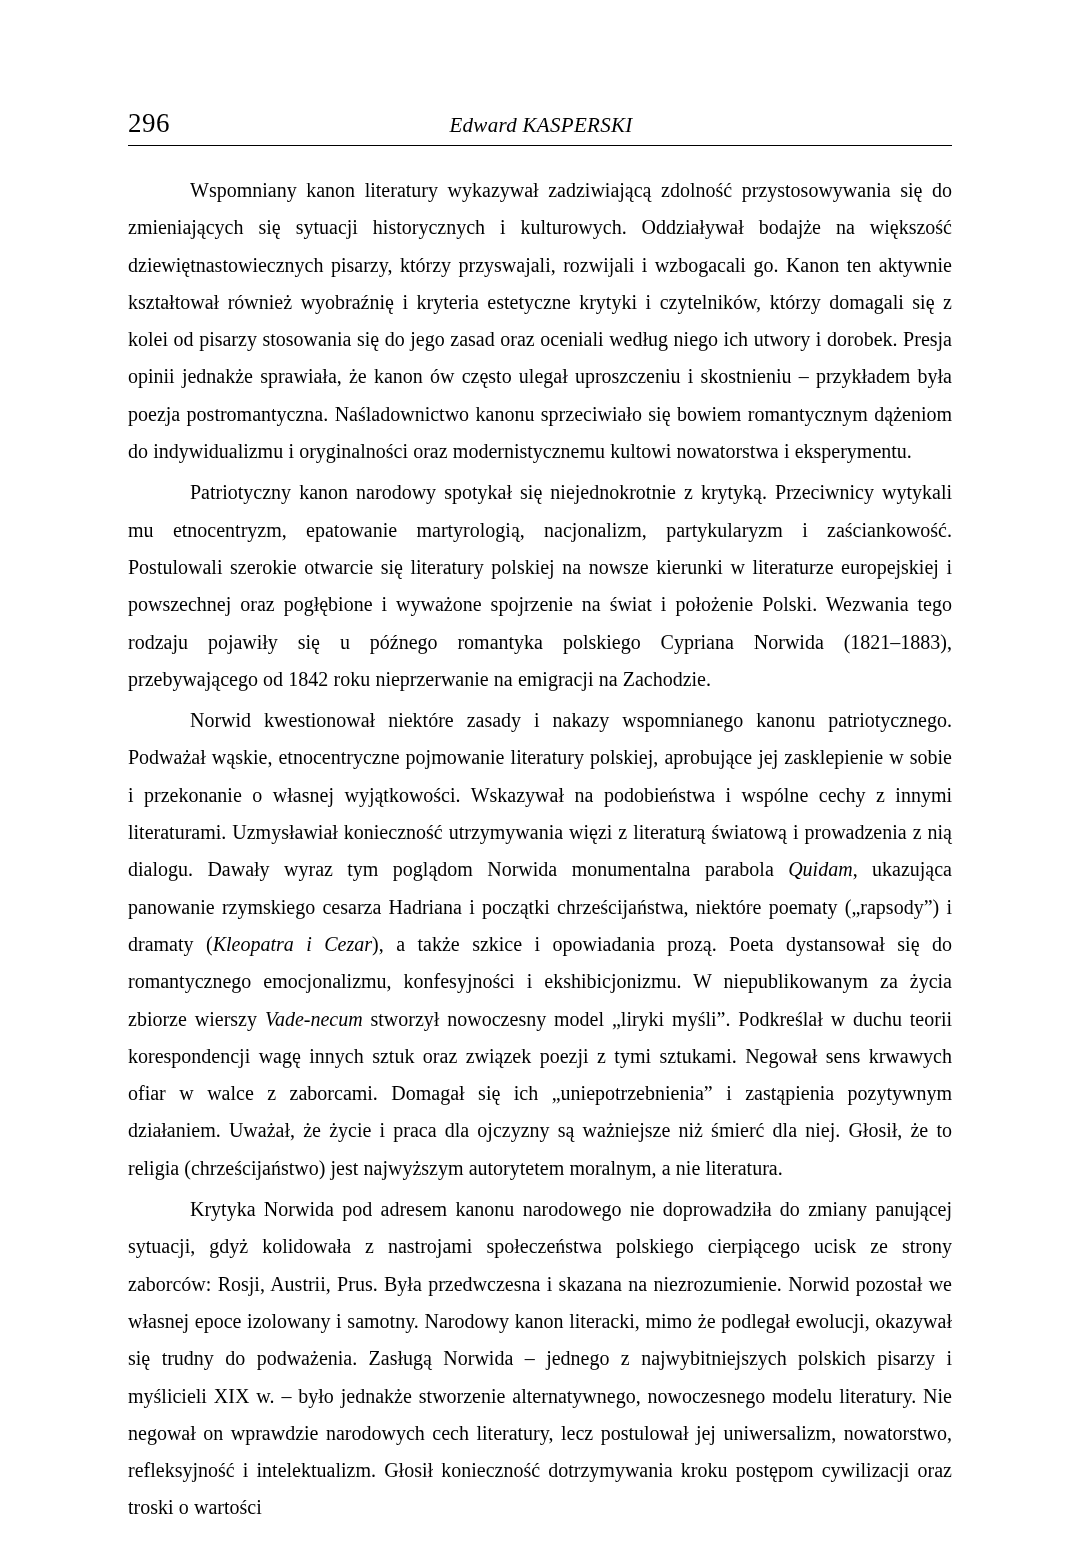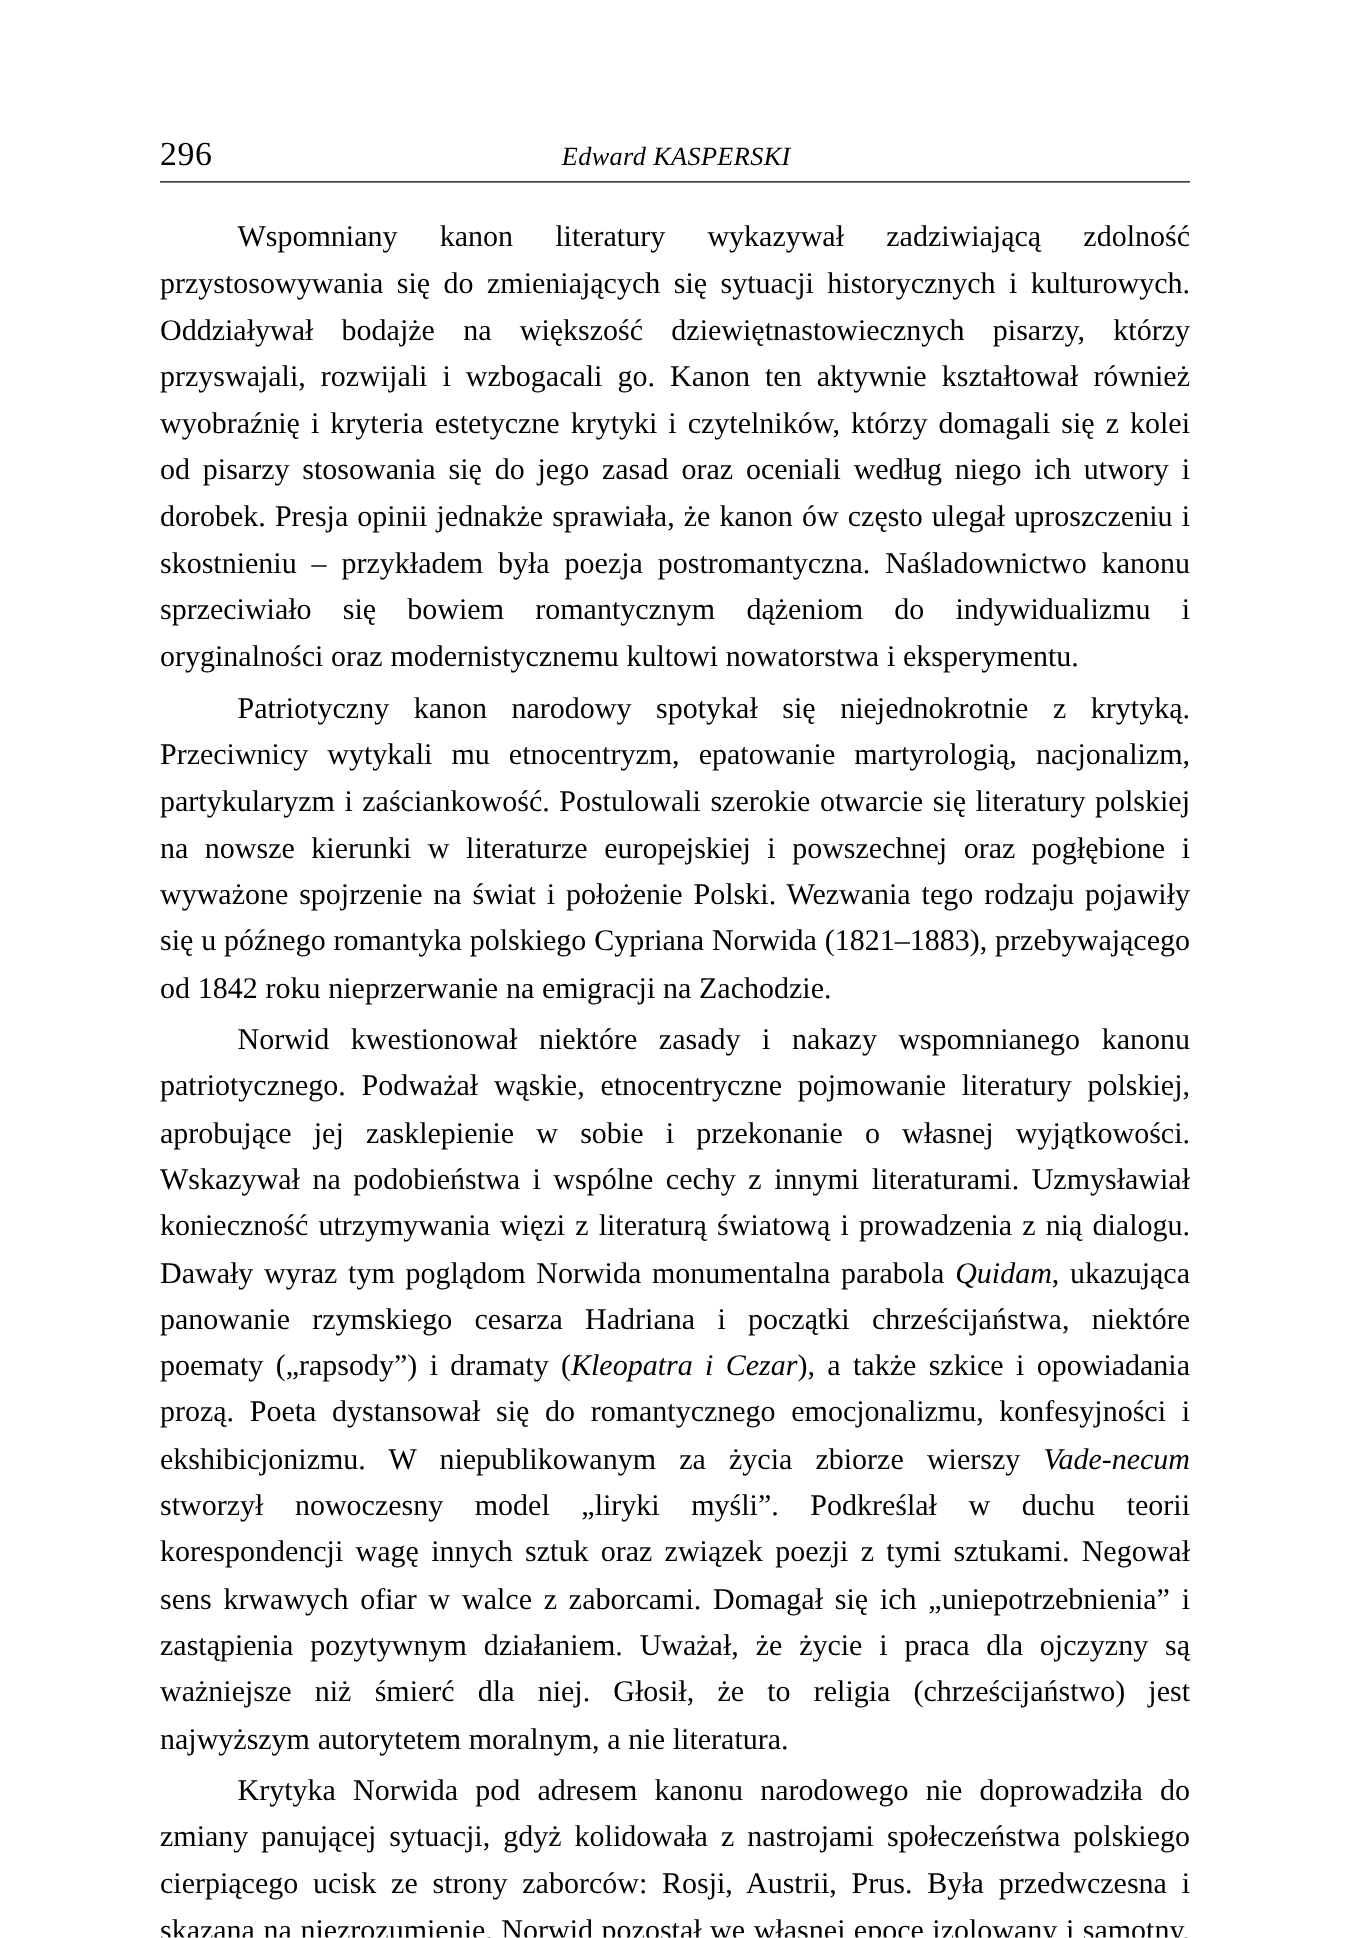--- a/index.html
+++ b/index.html
@@ -44,21 +44,21 @@
     font-style: italic;
     font-size: 21px;
     letter-spacing: 0.3px;
     margin-left: -40px;
     font-family: Liberation Serif, serif;
   }
   .body-text p {
     margin: 0;
     text-align: justify;
     text-indent: 62px;
-    font-size: 24px;
+    font-size: 20px;
     line-height: 37.3px;
     hyphens: manual;
     word-spacing: 0.2px;
   }
   .body-text p + p {
     margin-top: 4px;
   }
   i {
   }
 </style>

